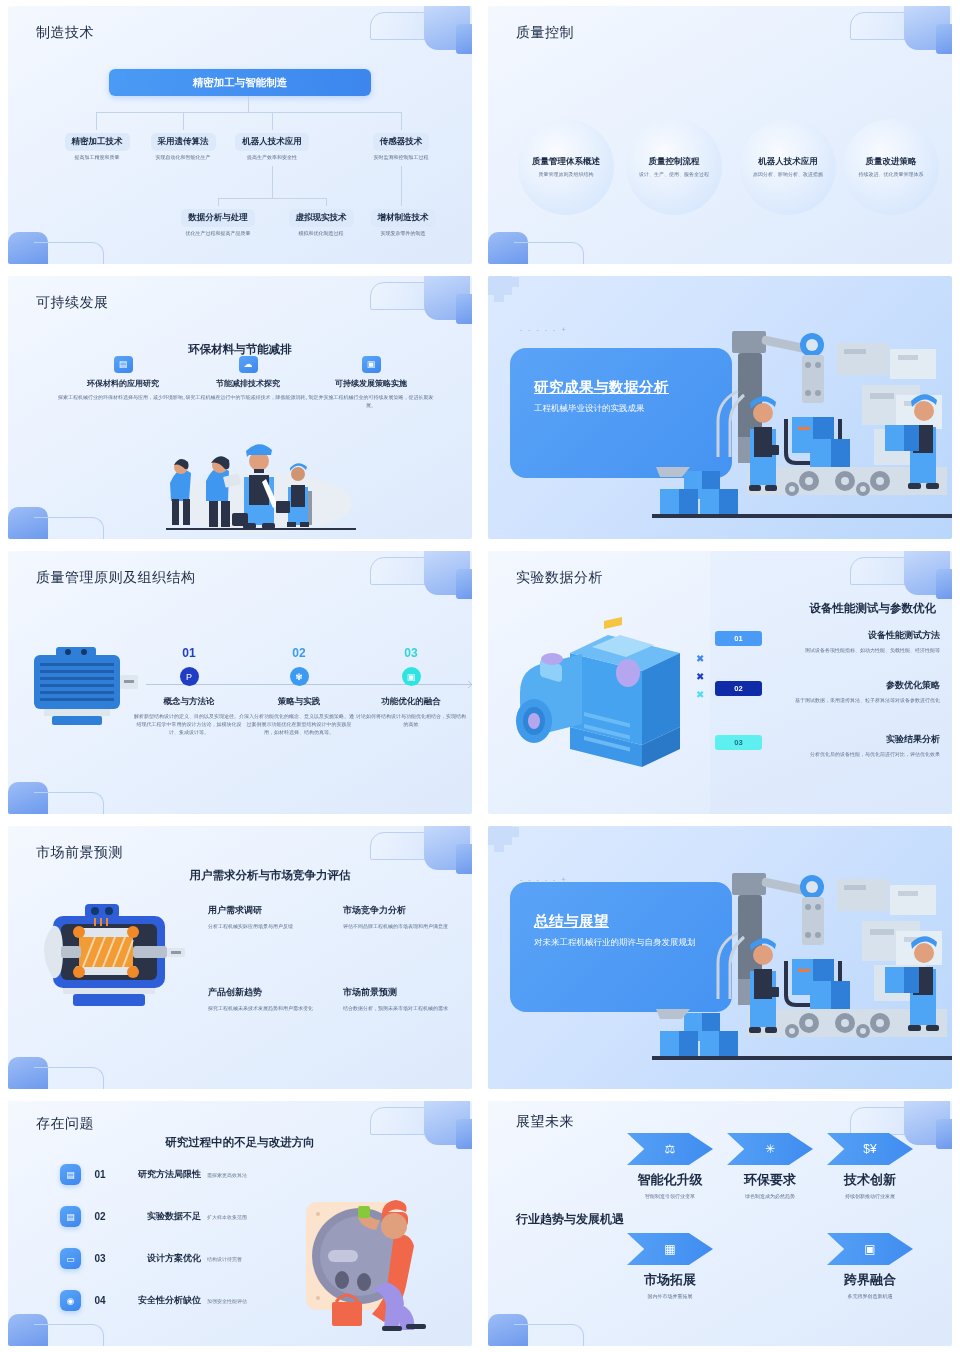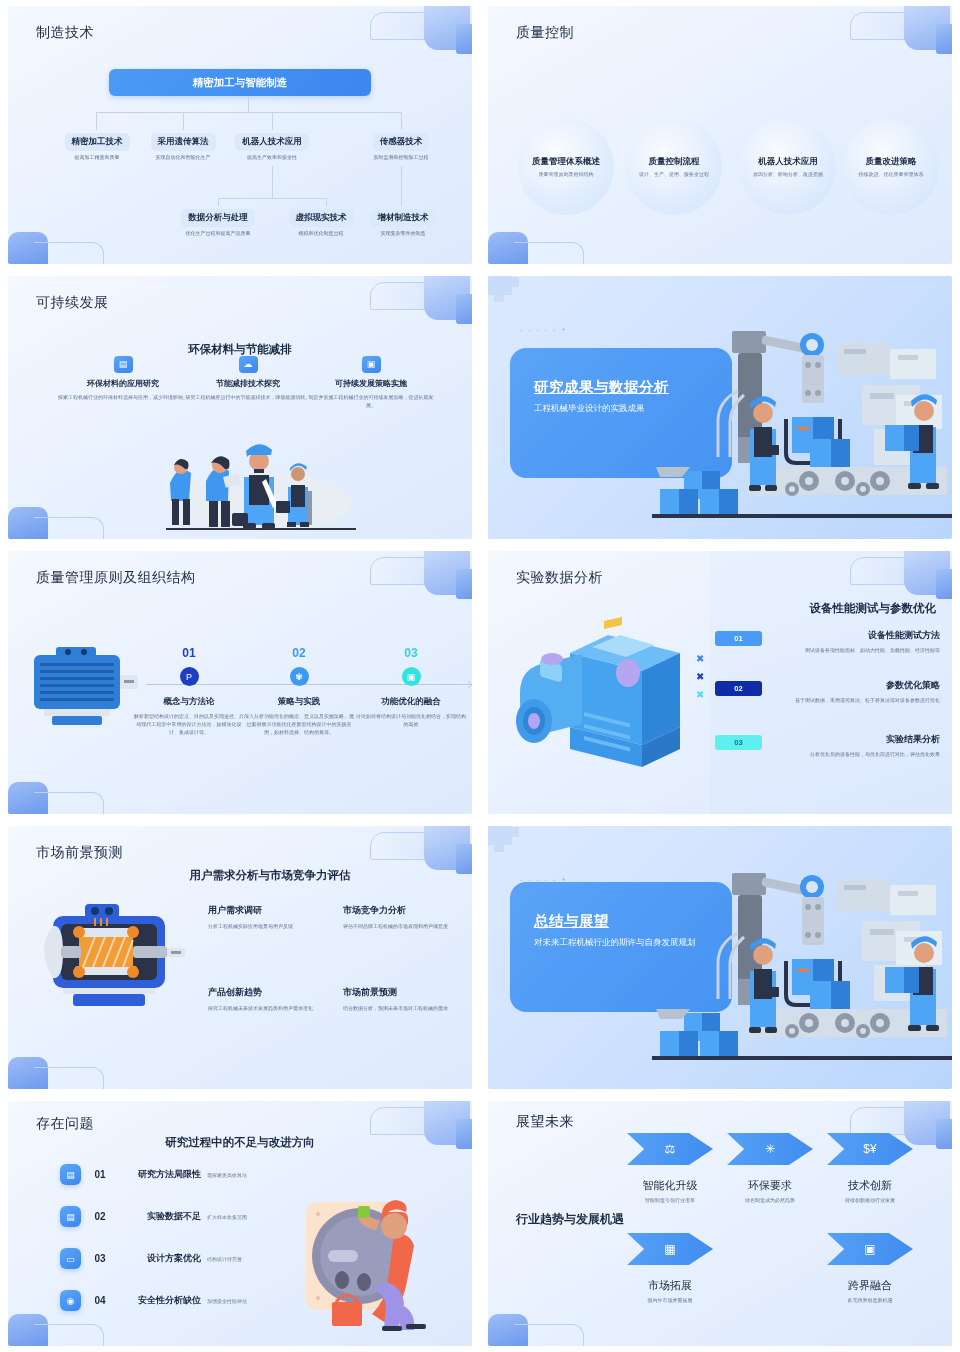--- a/index.html
+++ b/index.html
@@ -169,21 +169,21 @@
 
   
   .arrow-item { position:absolute; width:100px; text-align:center; }
   .arrow-shape {
     width:86px; height:32px; margin:0 auto; position:relative;
     background:linear-gradient(100deg,#55a1f6,#3f8cf0);
     clip-path: polygon(0 0, 72% 0, 100% 50%, 72% 100%, 0 100%, 20% 50%);
     display:flex; align-items:center; justify-content:center;
     color:#fff; font-size:12px;
   }
-  .arrow-t { margin-top:13px; font-size:11px; font-weight:normal; color:#1c2b45; }
+  .arrow-t { margin-top:6px; font-size:13px; font-weight:bold; color:#1c2b45; }
   .arrow-d { margin-top:4px; font-size:5px; color:#5f7290; }
   .sec-h { position:absolute; left:28px; font-size:12px; font-weight:bold; color:#1c2b45; }
 </style>
 </head>
 <body>
 
 <div class="deck">
 
   <div class="slide-wrap">
   <div class="slide">

